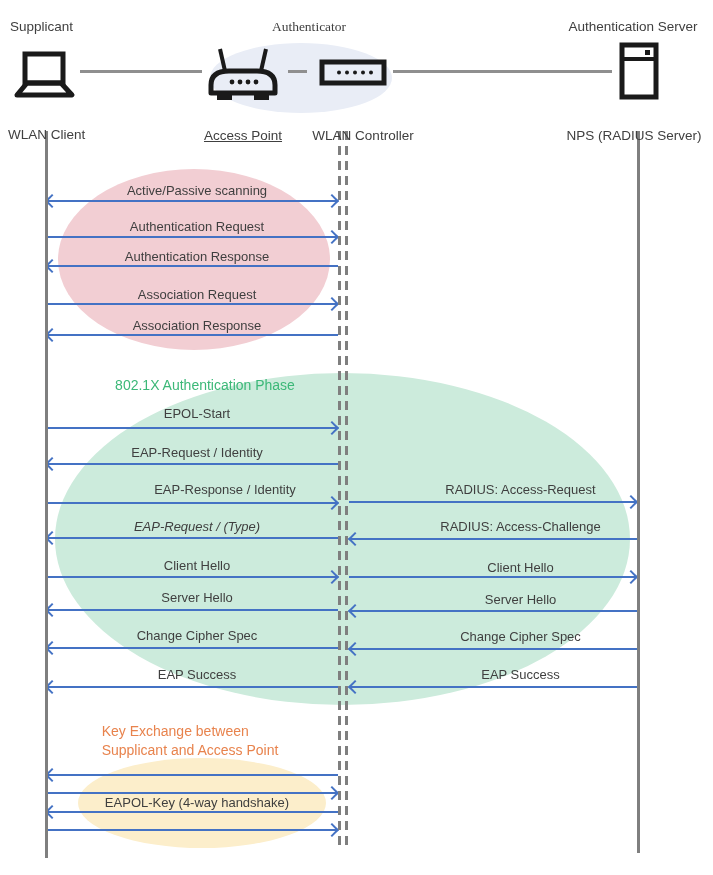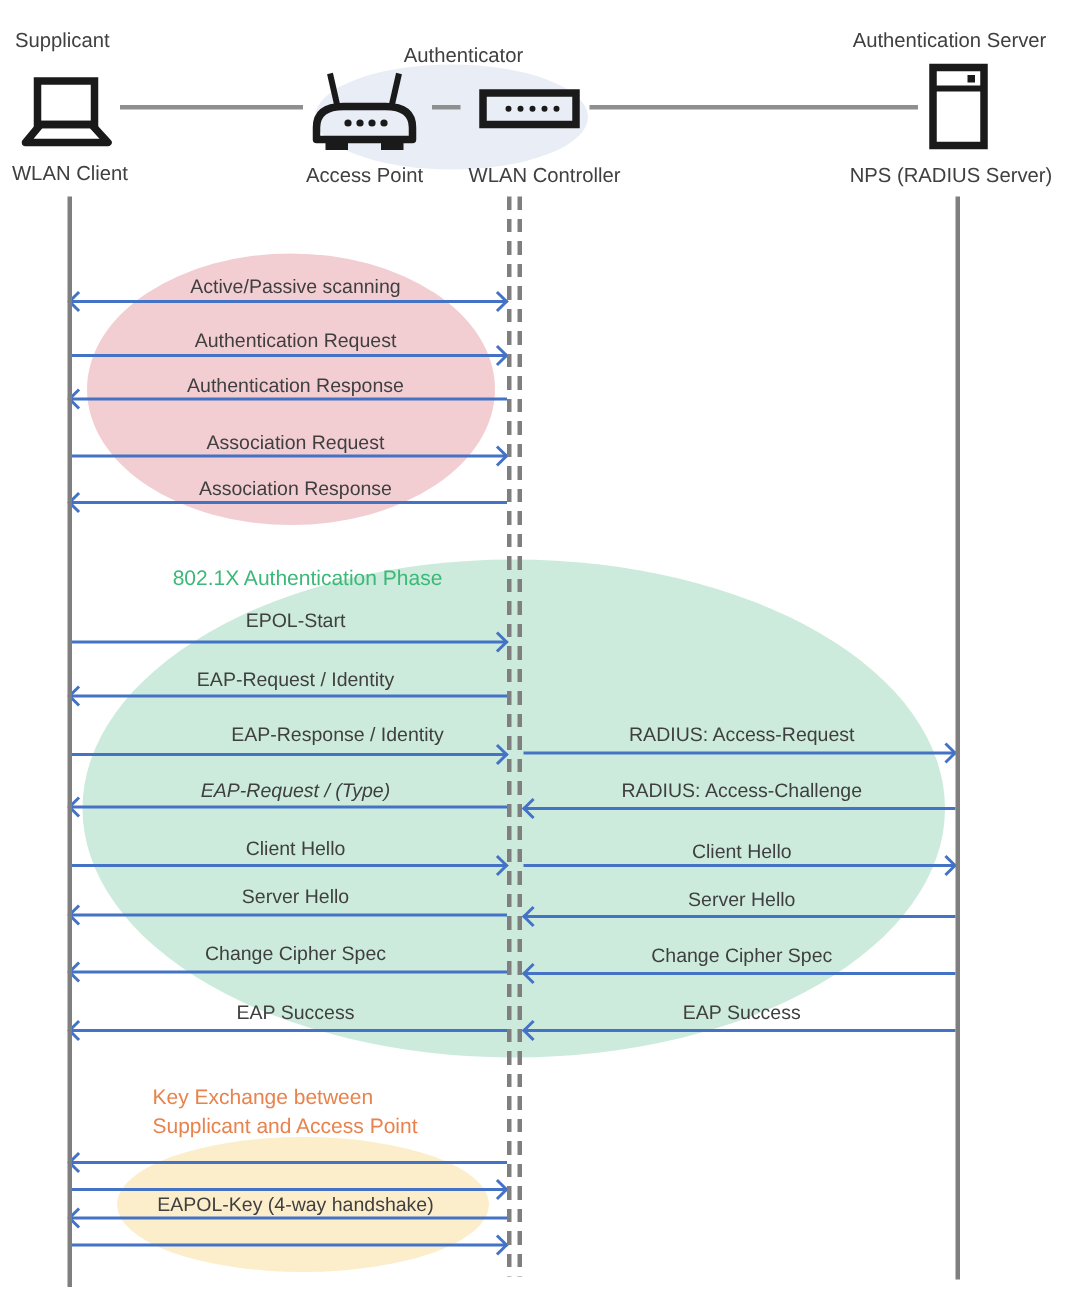--- a/index.html
+++ b/index.html
@@ -1,57 +1,57 @@
 <!DOCTYPE html>
 <html><head>
 <meta charset="utf-8">
 <style>
   html,body{margin:0;padding:0;background:#fff;}
   .canvas{position:relative;width:713px;height:875px;background:#ffffff;
           font-family:"Liberation Sans",sans-serif;color:#3f3f3f;overflow:hidden;}
   .txt{position:absolute;white-space:nowrap;line-height:16px;}
   .ctr{transform:translateX(-50%);}
   .role{font-size:13.5px;color:#404040;z-index:2;}
-  .device{font-size:13.5px;color:#404040;z-index:4;}
+  .device{font-size:13.5px;color:#404040;z-index:4;margin-top:19px;}
   .icon{position:absolute;z-index:1;}
   .halo{position:absolute;border-radius:50%;z-index:0;background:#e9edf6;}
   .connector{position:absolute;top:70px;height:3px;background:#8f8f8f;z-index:0;}
   .lifeline{position:absolute;width:3px;background:#7f7f7f;z-index:3;}
   .dashline{background:repeating-linear-gradient(to bottom,#7f7f7f 0 9px,transparent 9px 15px);}
   .ellipse{position:absolute;border-radius:50%;z-index:0;}
   .e-pink{background:#f2ced3;}
   .e-green{background:#ccebdc;}
   .e-yellow{background:#fceecb;}
   .ptitle{position:absolute;transform:translateX(-50%);font-size:14px;white-space:nowrap;z-index:2;line-height:19px;}
   .t-red{color:#b23b3b;}
   .t-green{color:#3cb878;}
   .t-orange{color:#e8834d;text-align:left;}
   .msg{position:absolute;font-size:13px;color:#3f3f3f;white-space:nowrap;transform:translateX(-50%);z-index:2;line-height:16px;}
   .msg.l{left:197px;}
-  .msg.r{left:486px;padding-left:17px;}
+  .msg.r{left:512px;padding-left:17px;}
   .arrow{position:absolute;height:2px;background:#4472c4;z-index:2;}
   .lspan{left:46px;width:292px;}
   .rspan{left:349px;width:288px;}
   .arrow.right::after,.arrow.both::after{
     content:"";position:absolute;right:1px;top:-4px;width:8px;height:8px;
     border-top:2px solid #4472c4;border-right:2px solid #4472c4;transform:rotate(45deg);}
   .arrow.left::before,.arrow.both::before{
     content:"";position:absolute;left:1px;top:-4px;width:8px;height:8px;
     border-top:2px solid #4472c4;border-left:2px solid #4472c4;transform:rotate(-45deg);}
   svg .stroke{fill:none;stroke:#1a1a1a;}
 </style>
 </head>
 <body>
 
 <div class="canvas">
 
   <div class="halo" style="left:210px;top:43px;width:182px;height:70px;"></div>
 
   <div class="txt role" style="left:10px;top:19px;">Supplicant</div>
-  <div class="txt role ctr" style="left:309px;top:29px;">Authenticator</div>
+  <div class="txt role ctr" style="left:309px;top:19px;font-family:Liberation Serif, serif;">Authenticator</div>
   <div class="txt role ctr" style="left:633px;top:19px;">Authentication Server</div>
 
   <div class="connector" style="left:80px;width:122px;"></div>
   <div class="connector" style="left:288px;width:19px;"></div>
   <div class="connector" style="left:393px;width:219px;"></div>
 
   <div class="icon" style="left:8px;top:50px;">
     <svg width="72" height="50" viewBox="0 0 72 50">
       <rect class="stroke" x="17" y="4" width="38" height="29" stroke-width="5"></rect>
       <path class="stroke" d="M9 45 L19 33 H53 L64 45 Z" stroke-width="5" stroke-linejoin="round"></path>
@@ -85,21 +85,21 @@
 
   <div class="icon" style="left:619px;top:42px;">
     <svg width="40" height="58" viewBox="0 0 40 58">
       <rect class="stroke" x="3" y="3" width="34" height="52" stroke-width="5"></rect>
       <line x1="4" y1="17" x2="36" y2="17" stroke="#1a1a1a" stroke-width="4"></line>
       <rect x="26" y="8" width="5" height="5" fill="#1a1a1a"></rect>
     </svg>
   </div>
 
   <div class="txt device" style="left:8px;top:108px;">WLAN Client</div>
-  <div class="txt device ctr" style="left:243px;top:109px;">Access Point</div>
+  <div class="txt device ctr" style="left:243px;top:109px;text-decoration:underline;">Access Point</div>
   <div class="txt device ctr" style="left:363px;top:109px;">WLAN Controller</div>
   <div class="txt device ctr" style="left:634px;top:109px;">NPS (RADIUS Server)</div>
 
   <div class="lifeline" style="left:45px;top:131px;height:727px;"></div>
   <div class="lifeline dashline" style="left:338px;top:131px;height:720px;"></div>
   <div class="lifeline dashline" style="left:345px;top:131px;height:720px;"></div>
   <div class="lifeline" style="left:637px;top:131px;height:722px;"></div>
 
   <div class="ellipse e-pink" style="left:58px;top:169px;width:272px;height:181px;"></div>
   <div class="ellipse e-green" style="left:55px;top:373px;width:575px;height:332px;"></div>

